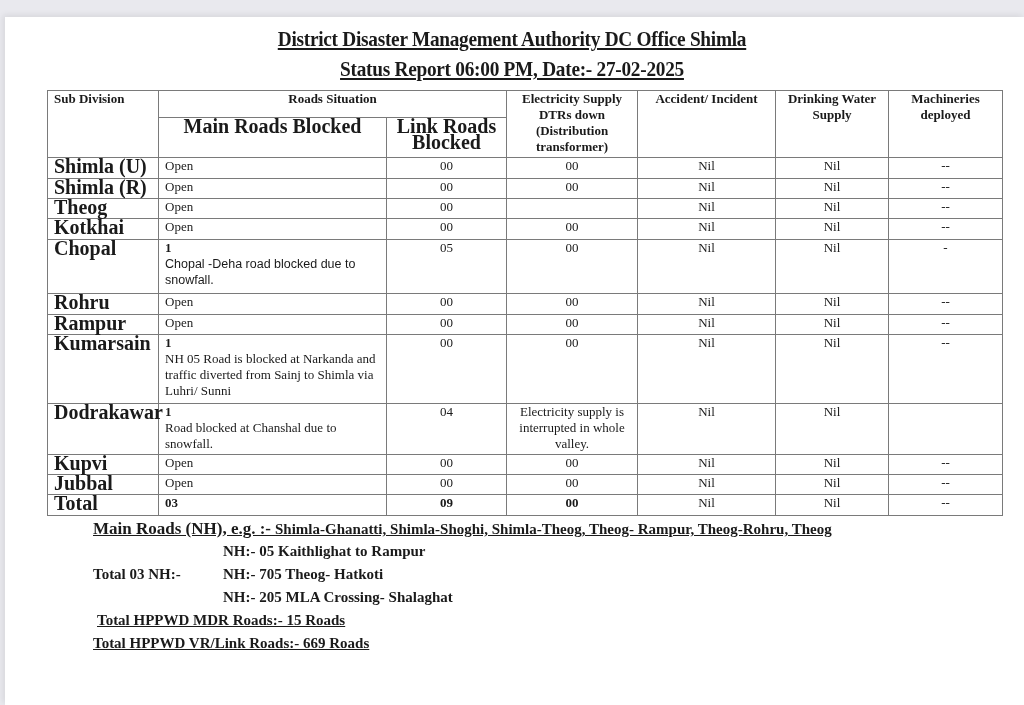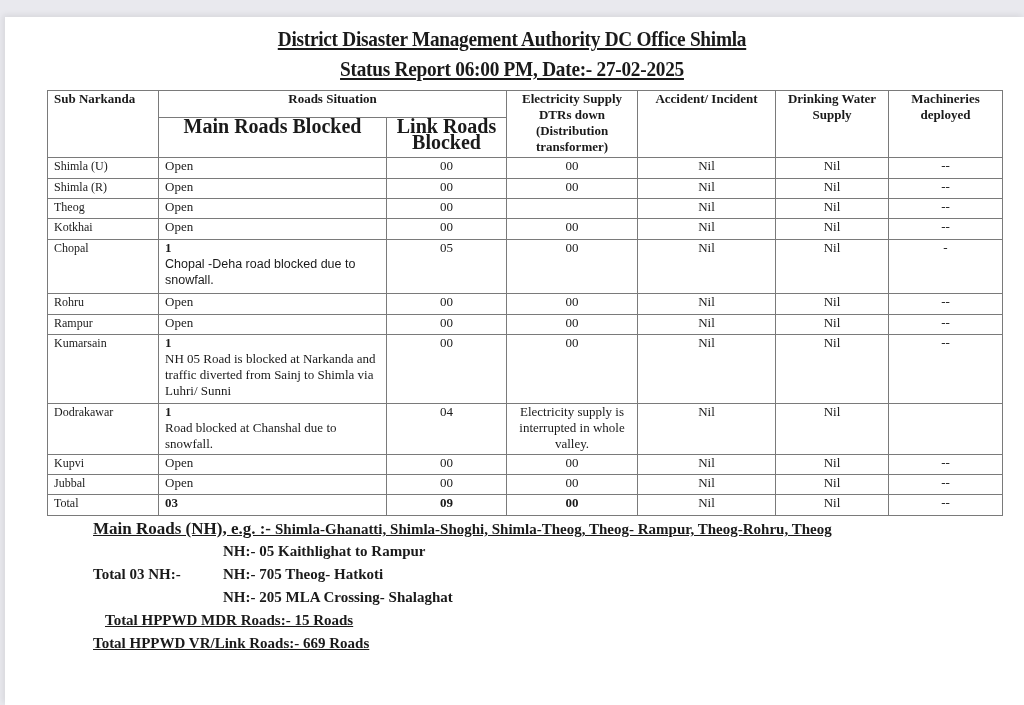--- a/index.html
+++ b/index.html
@@ -30,21 +30,21 @@
       width: 955px;
       font-size: 13px;
     }
     table.report td, table.report th {
       border: 1px solid #7a7a7a; padding: 0 6px; vertical-align: top;
       line-height: 16px;
     }
     th { font-weight: bold; font-size: 13px; }
     th.sub-head { text-align: left; }
     th.big { font-size: 20px; line-height: 19px; padding-top: 2px; }
-    td.div-name { font-weight: normal; font-size: 12px; line-height: 19px; }
+    td.div-name { font-weight: bold; font-size: 20px; line-height: 19px; }
     td.center { text-align: center; }
     td.bold { font-weight: bold; font-family: Liberation Serif, serif; }
     .desc { font-family: "Liberation Sans", sans-serif; font-size: 12.5px; }
     .desc-serif { font-size: 13px; }
     .num-line { font-weight: bold; display: block; }
 
     .notes { position: absolute; left: 93px; top: 519px; font-weight: bold; font-size: 16px; }
     .note-line { position: absolute; white-space: nowrap; }
     .u { text-decoration: underline; text-align: right; }
   </style>
@@ -61,21 +61,21 @@
     <col style="width:111px">
       <col style="width:228px">
       <col style="width:120px">
     <col style="width:131px">
       <col style="width:138px">
       <col style="width:113px">
       <col style="width:114px">
   </colgroup>
   <thead>
     <tr style="height:27px">
-      <th class="sub-head" rowspan="2">Sub Narkanda</th>
+      <th class="sub-head" rowspan="2">Sub Division</th>
       <th colspan="2">Roads Situation</th>
       <th rowspan="2">Electricity Supply DTRs down (Distribution transformer)</th>
       <th rowspan="2">Accident/ Incident</th>
       <th rowspan="2">Drinking Water Supply</th>
       <th rowspan="2">Machineries deployed</th>
     </tr>
     <tr style="height:40px">
       <th class="big">Main Roads Blocked</th>
       <th class="big">Link Roads Blocked</th>
     </tr>
@@ -194,15 +194,15 @@
 
 <div class="notes">
   <div class="note-line u" style="left:0;top:0;">
     <span style="font-size:17px">Main Roads (NH), e.g. :-</span>
     <span style="font-size:15px">Shimla-Ghanatti, Shimla-Shoghi, Shimla-Theog, Theog- Rampur, Theog-Rohru, Theog</span>
   </div>
   <div class="note-line" style="left:130px;top:24px;font-size:15px">NH:- 05 Kaithlighat to Rampur</div>
   <div class="note-line" style="left:0;top:47px;font-size:15px">Total 03 NH:-</div>
   <div class="note-line" style="left:130px;top:47px;font-size:15px">NH:- 705 Theog- Hatkoti</div>
   <div class="note-line" style="left:130px;top:70px;font-size:15px">NH:- 205 MLA Crossing- Shalaghat</div>
-  <div class="note-line u" style="left:12px;top:93px;font-size:15px">Total HPPWD MDR Roads:- 15 Roads</div>
+  <div class="note-line u" style="left:4px;top:93px;font-size:15px">Total HPPWD MDR Roads:- 15 Roads</div>
   <div class="note-line u" style="left:0;top:116px;font-size:15px">Total HPPWD VR/Link  Roads:- 669 Roads</div>
 </div>
 
 </body></html>

